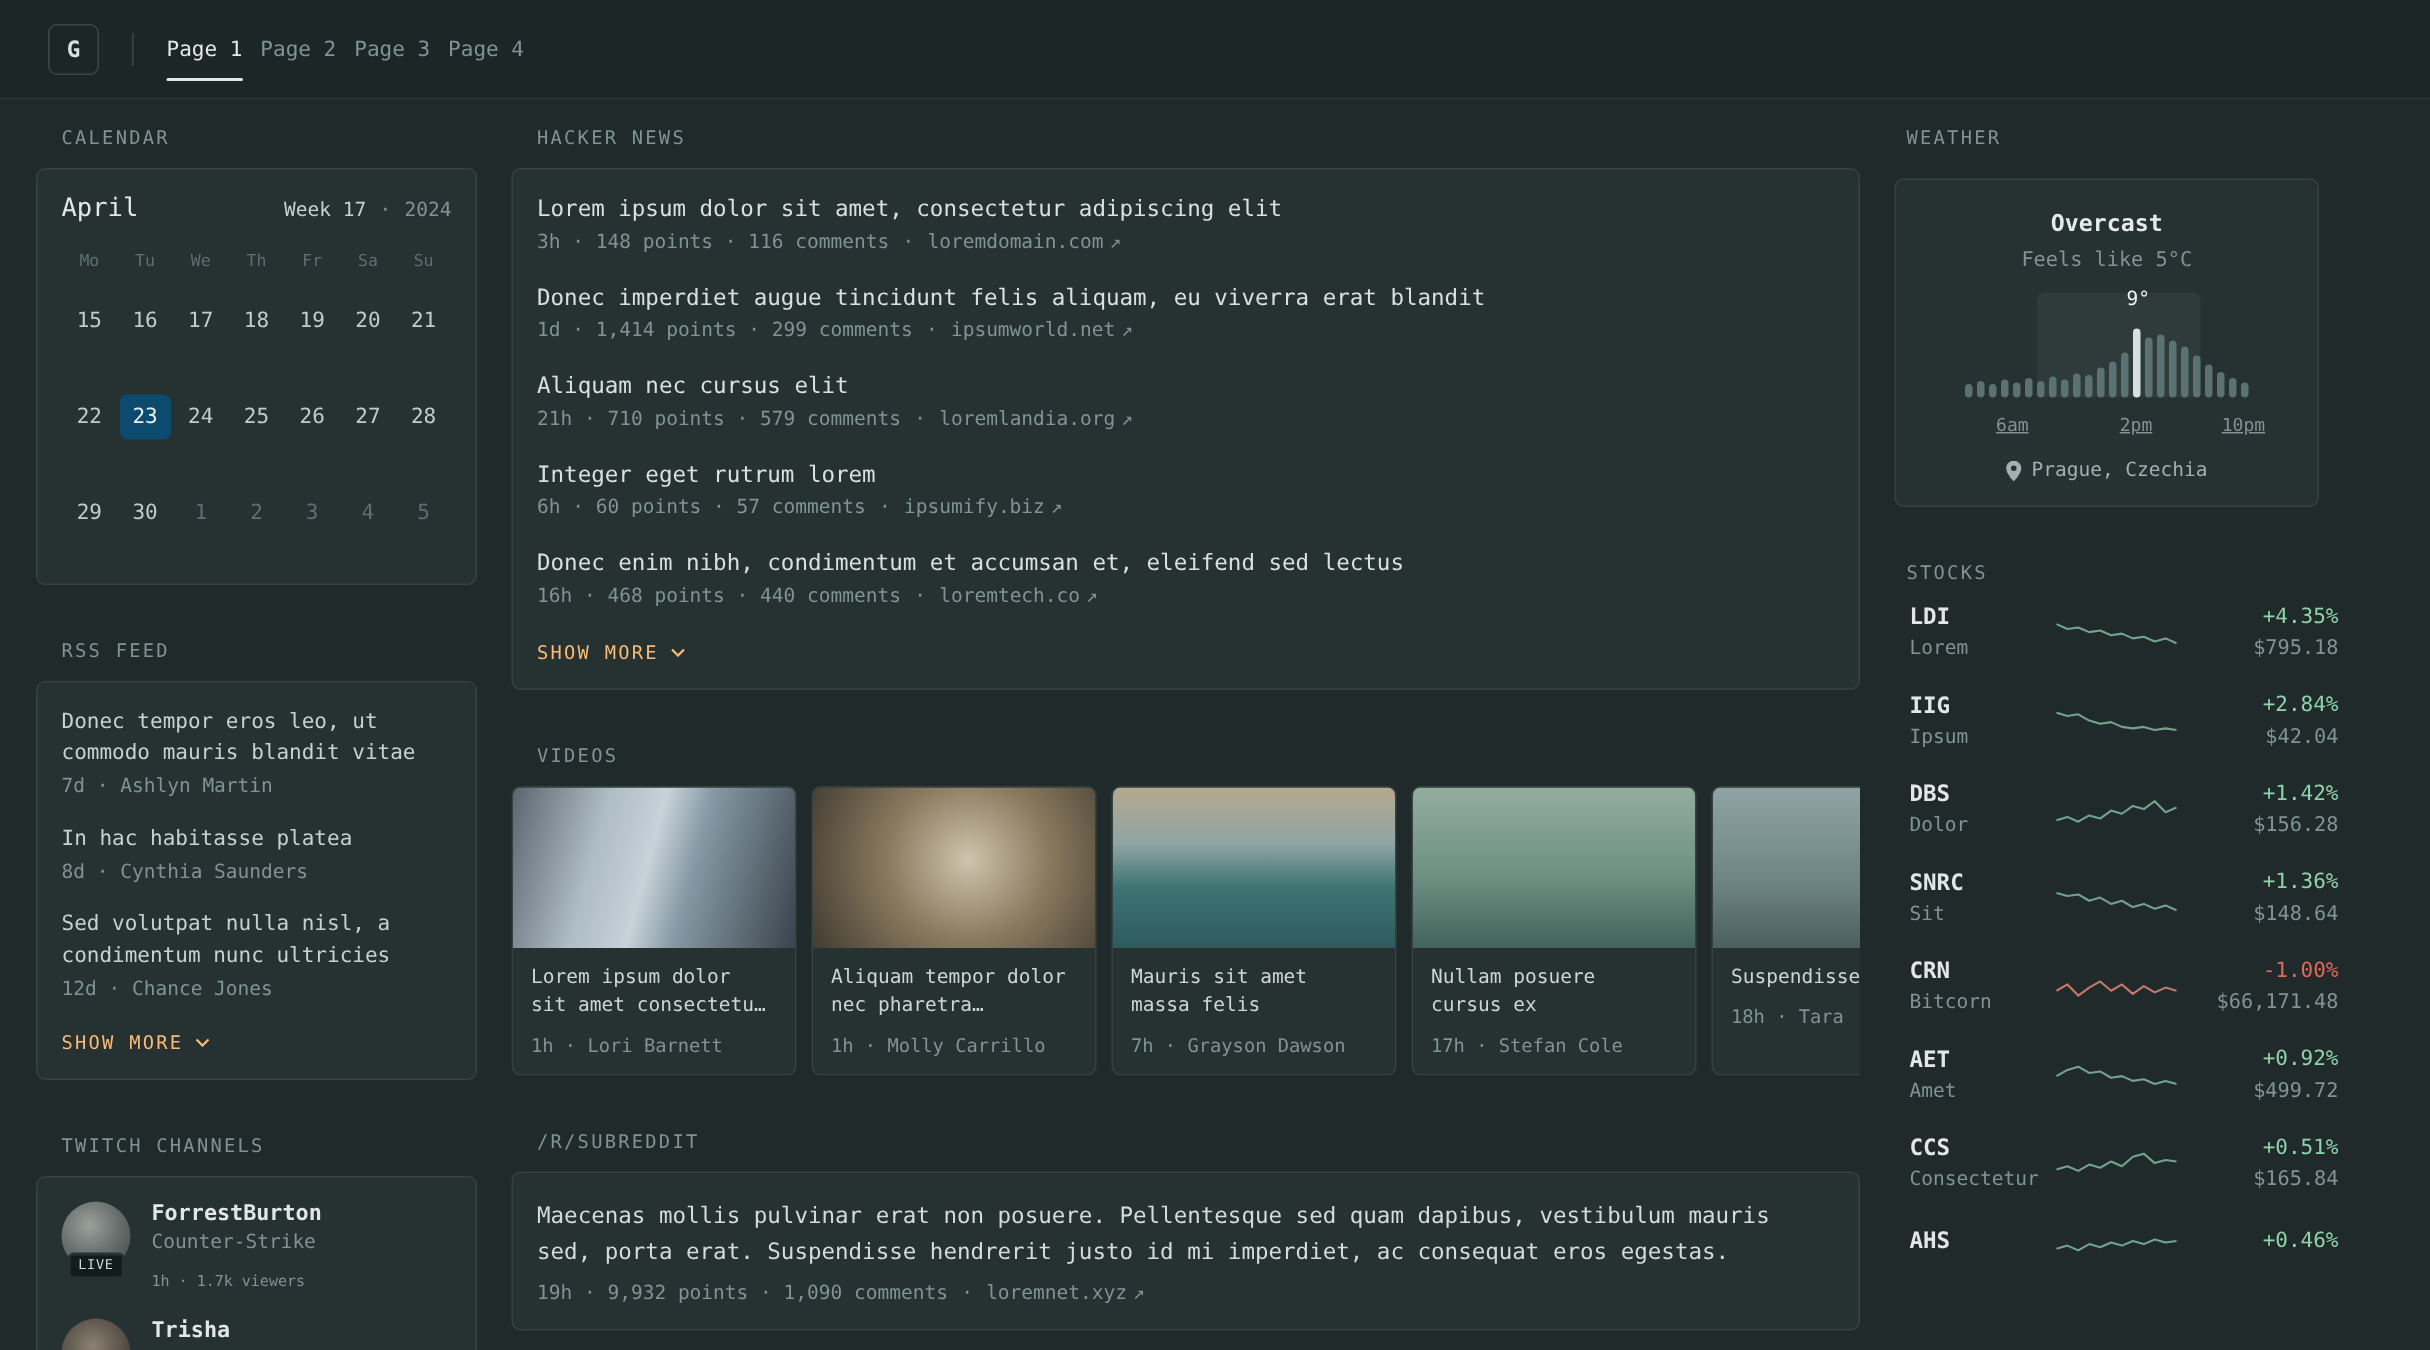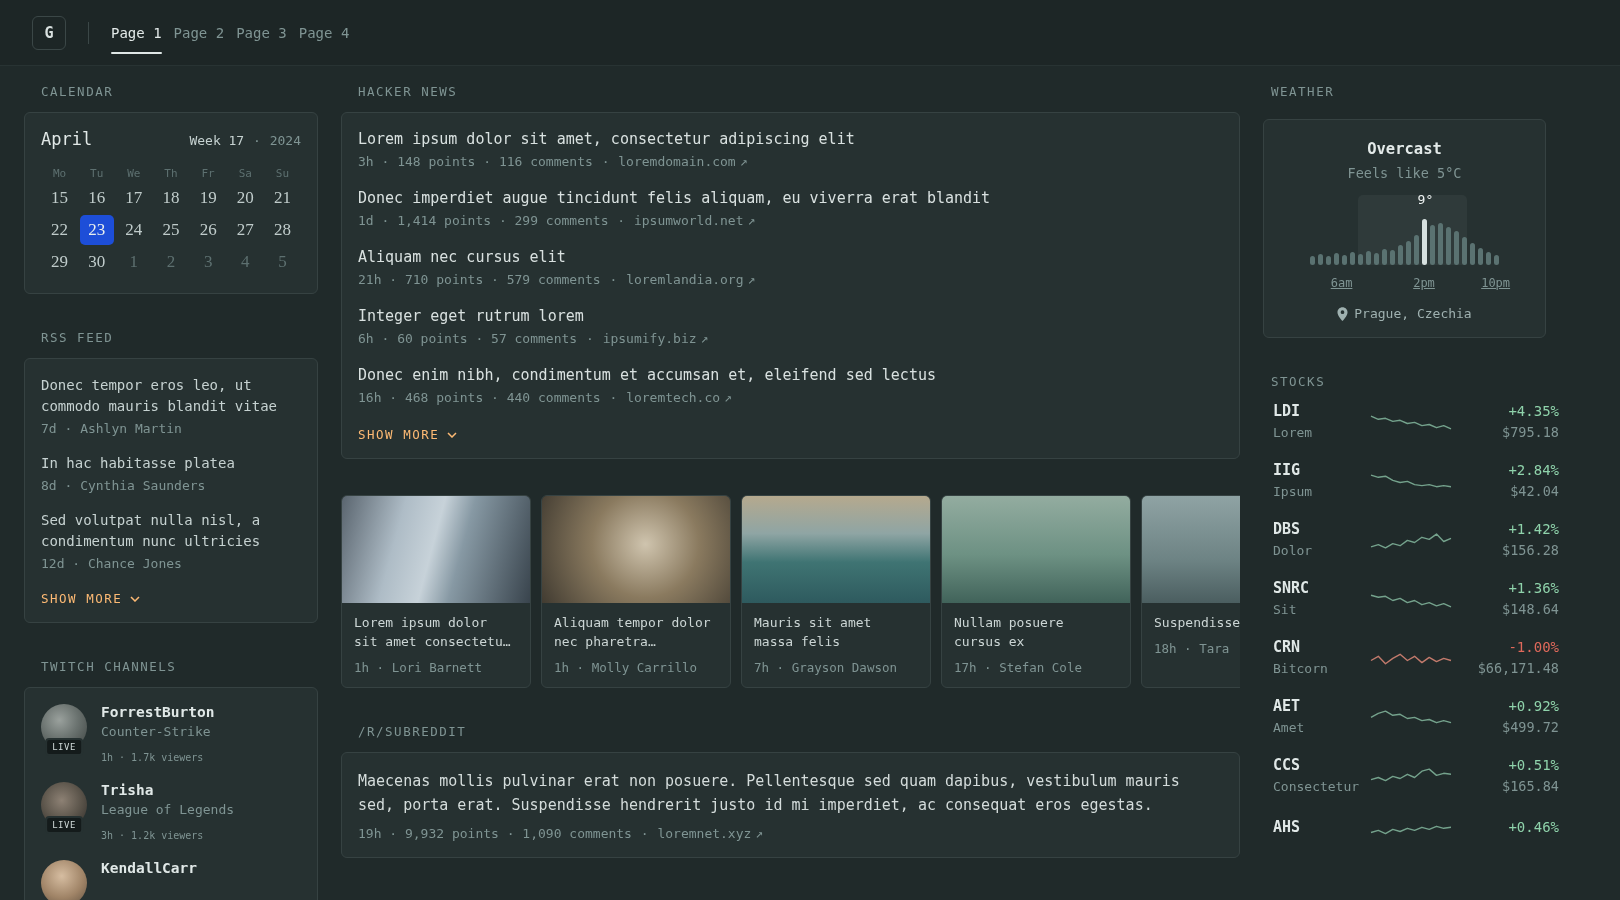--- a/index.html
+++ b/index.html
@@ -36,22 +36,22 @@
   .show-more{display:inline-flex;align-items:center;gap:8px;font-size:12.5px;letter-spacing:1.5px;color:#fdba74;margin-top:3px;}
   .chev{display:inline-block;}
 
   
   .cal-head{display:flex;justify-content:space-between;align-items:baseline;margin-bottom:16px;}
   .cal-month{font-size:17px;color:#e1e8e7;}
   .cal-week{font-size:13px;color:#c6d2d1;}
   .cal-week .dim{color:#7f9493;}
   .cal-grid{display:grid;grid-template-columns:repeat(7,1fr);row-gap:2px;}
   .cal-dow{font-size:11px;color:#5d7070;text-align:center;height:18px;line-height:18px;}
-  .cal-cell{height:30px;width:34px;margin:0 auto;display:flex;align-items:center;justify-content:center;font-size:17px;color:#c0cccb;border-radius:5px;font-family:Liberation Serif, serif;}
-  .cal-cell.selected{background:#1d4ed8;color:#e9efee;}
+  .cal-cell{height:30px;width:34px;margin:16px auto;display:flex;align-items:center;justify-content:center;font-size:14px;color:#c0cccb;border-radius:5px;}
+  .cal-cell.selected{background:#0c4a6e;color:#e9efee;}
   .cal-cell.dim-day{color:#5d7070;}
 
   
   .rss-item{margin-bottom:17px;}
   .rss-title{display:block;font-size:14px;line-height:21px;color:#c6d2d1;}
   .item-meta{font-size:13px;color:#7f9493;margin-top:4px;}
 
   
   .tw-item{display:flex;gap:14px;margin-bottom:19px;align-items:flex-start;}
   .tw-avatar{position:relative;width:46px;height:46px;flex:none;border-radius:50%;}
@@ -275,20 +275,21 @@
         <a class="show-more">
           <span>SHOW MORE</span>
           <svg class="chev" width="10" height="6" viewBox="0 0 10 6">
               <path d="M1 1l4 4 4-4" stroke="currentColor" fill="none" stroke-width="1.5"></path>
             </svg>
         </a>
       </div>
     </section>
 
     <section class="widget">
+      <h2 class="sec-title">VIDEOS</h2>
       <div class="video-row">
         <a class="video-card">
           <div class="thumb thumb1"></div>
           <div class="v-info">
             <div class="v-title">Lorem ipsum dolor sit amet consectetu…</div>
             <div class="v-meta">1h · Lori Barnett</div>
           </div>
         </a>
         <a class="video-card">
           <div class="thumb thumb2"></div>

